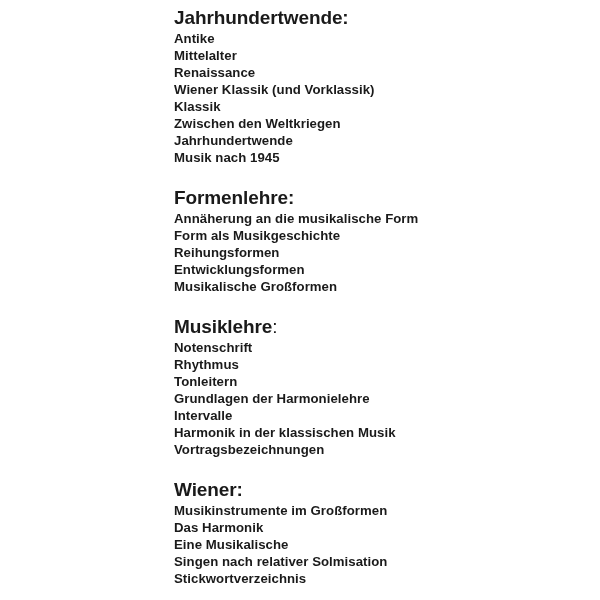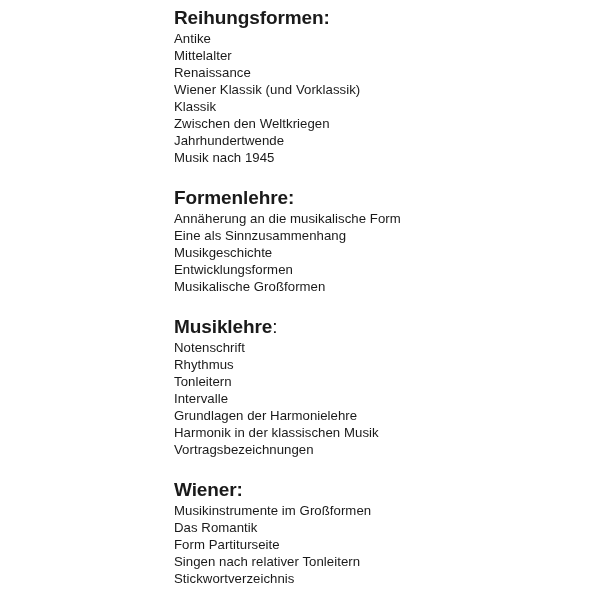--- a/index.html
+++ b/index.html
@@ -43,68 +43,68 @@
     font-weight: normal;
   }
 
   .entry-list {
     list-style: none;
     margin: 0;
     padding: 0;
   }
   .entry {
     font-size: 13.2px;
-    font-weight: normal;
+    font-weight: bold;
     line-height: 17px;
     letter-spacing: 0.05px;
     white-space: nowrap;
   }
 </style>
 </head>
 <body>
 
 <main id="toc">
     <section class="section">
-      <h2 class="section-heading">Reihungsformen:</h2>
+      <h2 class="section-heading">Jahrhundertwende:</h2>
       <ul class="entry-list">
         <li class="entry">Antike</li>
         <li class="entry">Mittelalter</li>
         <li class="entry">Renaissance</li>
         <li class="entry">Wiener Klassik (und Vorklassik)</li>
         <li class="entry">Klassik</li>
         <li class="entry">Zwischen den Weltkriegen</li>
         <li class="entry">Jahrhundertwende</li>
         <li class="entry">Musik nach 1945</li>
       </ul>
     </section>
     <section class="section">
       <h2 class="section-heading">Formenlehre:</h2>
       <ul class="entry-list">
         <li class="entry">Annäherung an die musikalische Form</li>
-        <li class="entry">Eine als Sinnzusammenhang</li>
-        <li class="entry">Musikgeschichte</li>
+        <li class="entry">Form als Musikgeschichte</li>
+        <li class="entry">Reihungsformen</li>
         <li class="entry">Entwicklungsformen</li>
         <li class="entry">Musikalische Großformen</li>
       </ul>
     </section>
     <section class="section">
       <h2 class="section-heading"><span>Musiklehre</span><span class="thin-colon">:</span></h2>
       <ul class="entry-list">
         <li class="entry">Notenschrift</li>
         <li class="entry">Rhythmus</li>
         <li class="entry">Tonleitern</li>
+        <li class="entry">Grundlagen der Harmonielehre</li>
         <li class="entry">Intervalle</li>
-        <li class="entry">Grundlagen der Harmonielehre</li>
         <li class="entry">Harmonik in der klassischen Musik</li>
         <li class="entry">Vortragsbezeichnungen</li>
       </ul>
     </section>
     <section class="section">
       <h2 class="section-heading">Wiener:</h2>
       <ul class="entry-list">
         <li class="entry">Musikinstrumente im Großformen</li>
-        <li class="entry">Das Romantik</li>
-        <li class="entry">Form Partiturseite</li>
-        <li class="entry">Singen nach relativer Tonleitern</li>
+        <li class="entry">Das Harmonik</li>
+        <li class="entry">Eine Musikalische</li>
+        <li class="entry">Singen nach relativer Solmisation</li>
         <li class="entry">Stickwortverzeichnis</li>
       </ul>
     </section>
   </main>
 
 </body></html>

